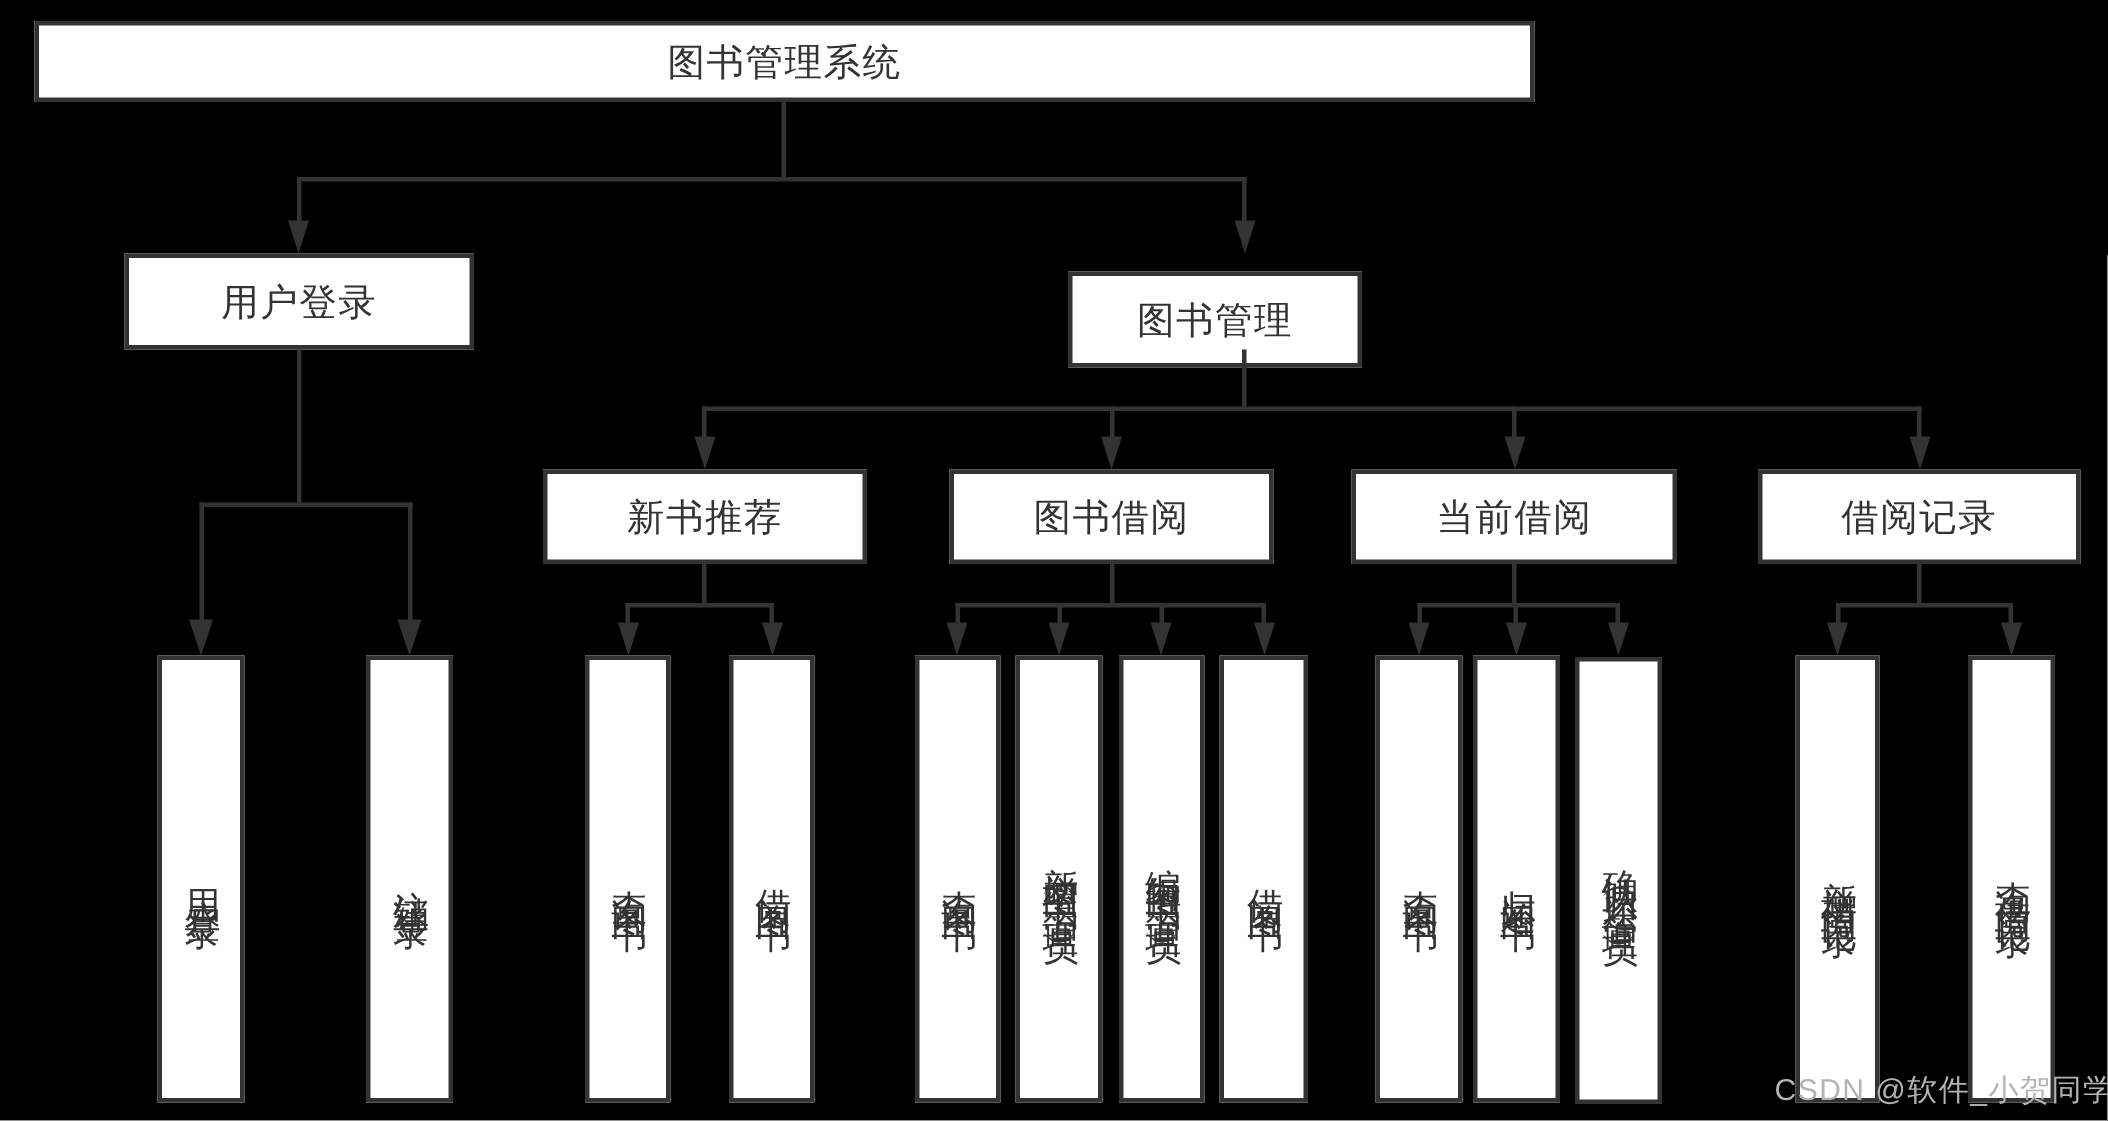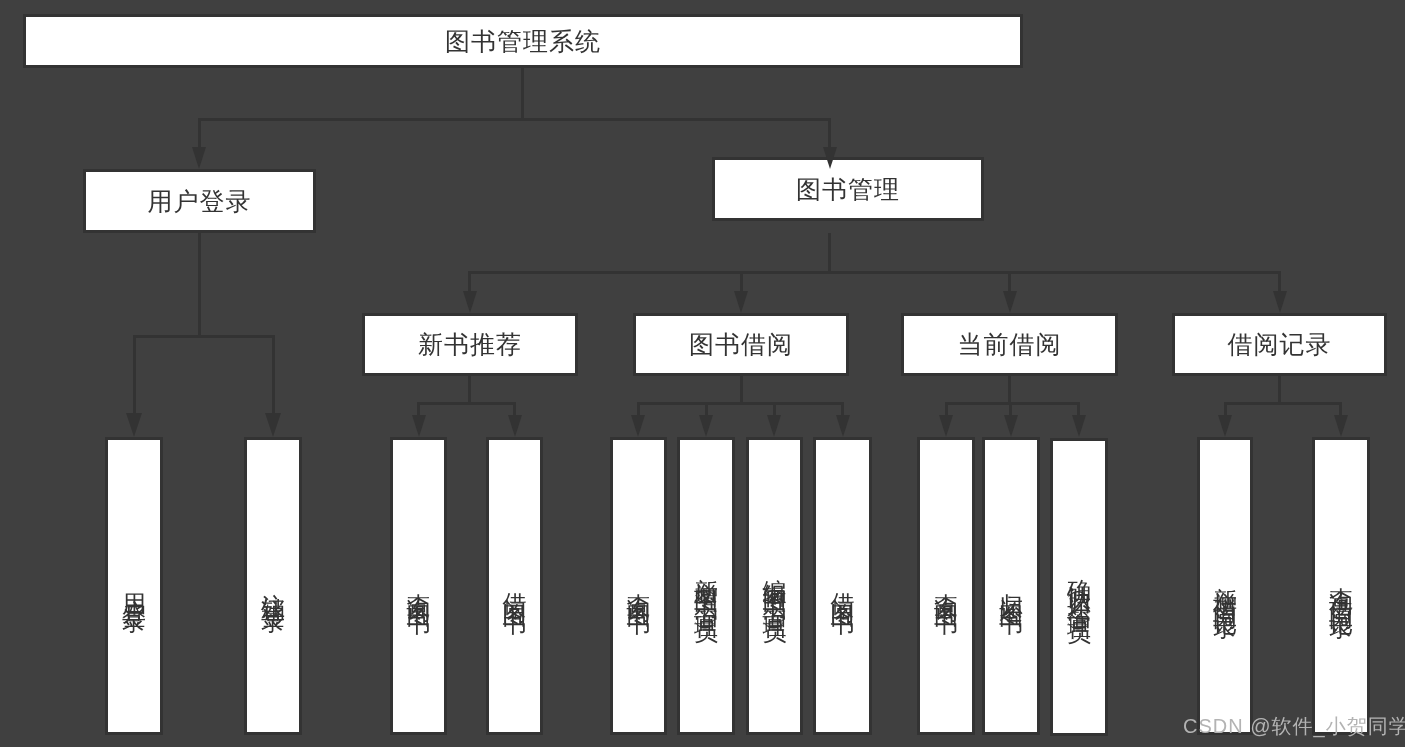--- a/index.html
+++ b/index.html
@@ -1,20 +1,20 @@
 <!DOCTYPE html>
 <html><head>
 <meta charset="utf-8">
 <style>
   html, body { margin: 0; padding: 0; background: #ffffff; }
   .canvas {
     position: relative;
     width: 1405px;
     height: 747px;
-    background: #404040;
+    background: #000000;
     font-family: "Liberation Sans", "DejaVu Sans", sans-serif;
     overflow: hidden;
   }
   .box {
     position: absolute;
     box-sizing: border-box;
     background: #ffffff;
     border: 3px solid #333333;
     display: flex;
     align-items: center;
@@ -60,21 +60,21 @@
 
 <div class="canvas">
 
   <div class="box hbox" style="left:23px;top:14px;width:1000px;height:54px">
     <span>图书管理系统</span>
   </div>
 
   <div class="box hbox" style="left:83px;top:169px;width:233px;height:64px">
     <span>用户登录</span>
   </div>
-  <div class="box hbox" style="left:712px;top:157px;width:272px;height:64px">
+  <div class="box hbox" style="left:712px;top:181px;width:196px;height:64px">
     <span>图书管理</span>
   </div>
 
   <div class="box hbox" style="left:362px;top:313px;width:216px;height:63px">
     <span>新书推荐</span>
   </div>
   <div class="box hbox" style="left:633px;top:313px;width:216px;height:63px">
     <span>图书借阅</span>
   </div>
   <div class="box hbox" style="left:1172px;top:313px;width:215px;height:63px">

